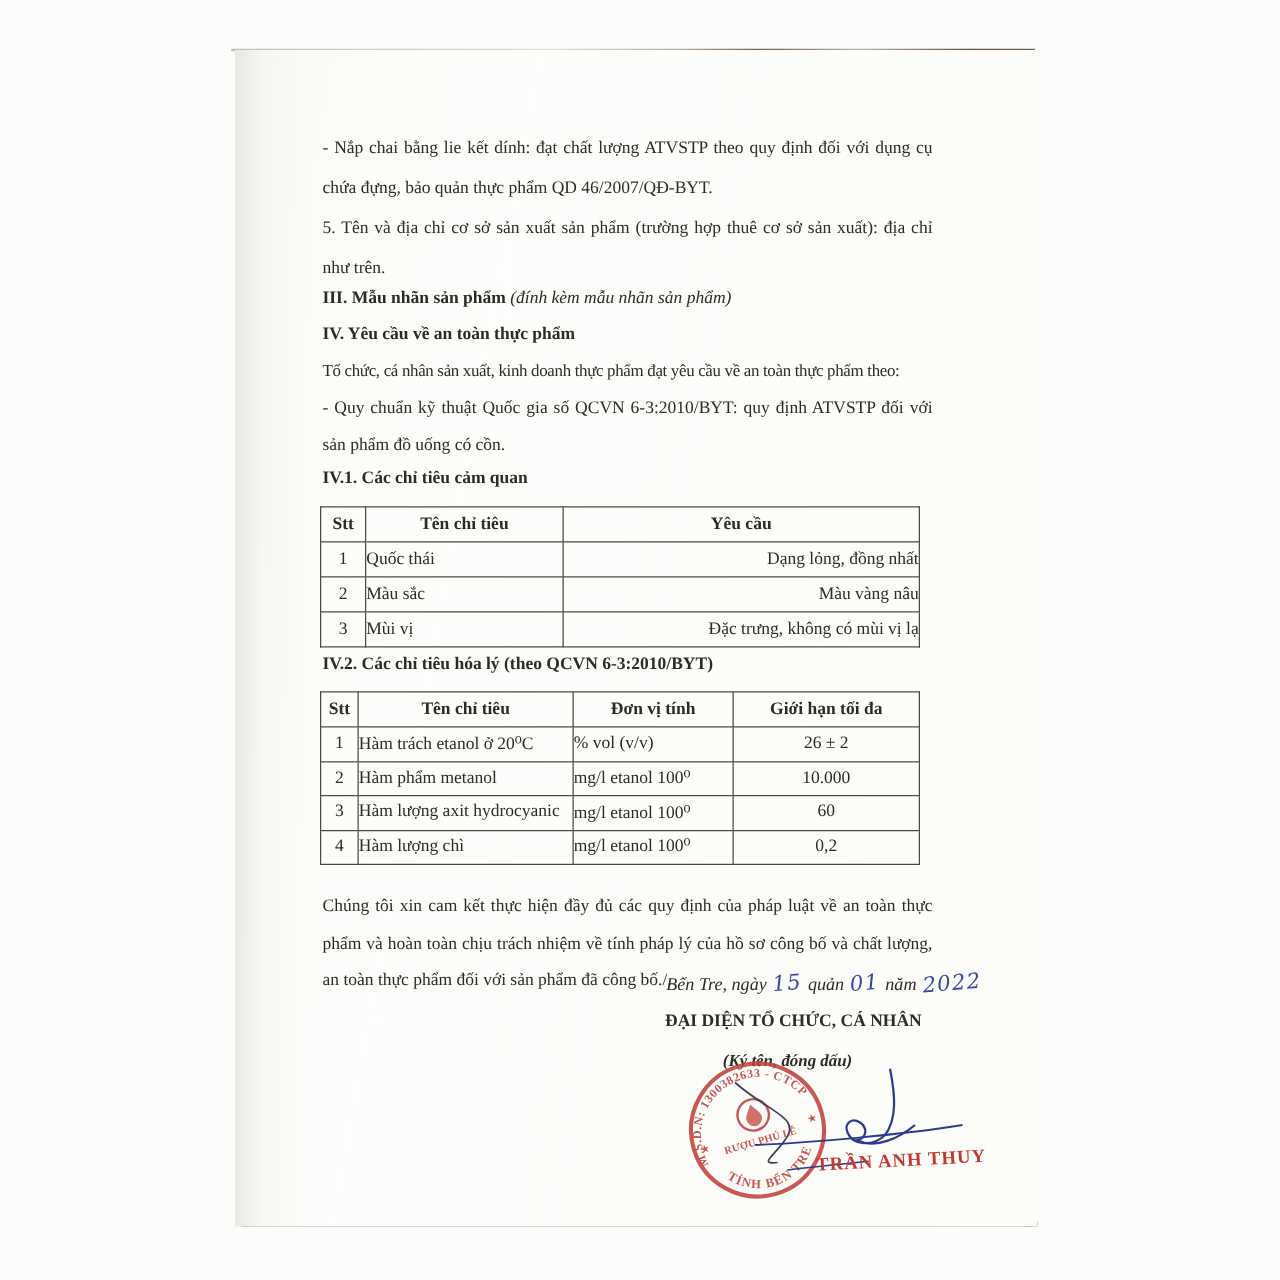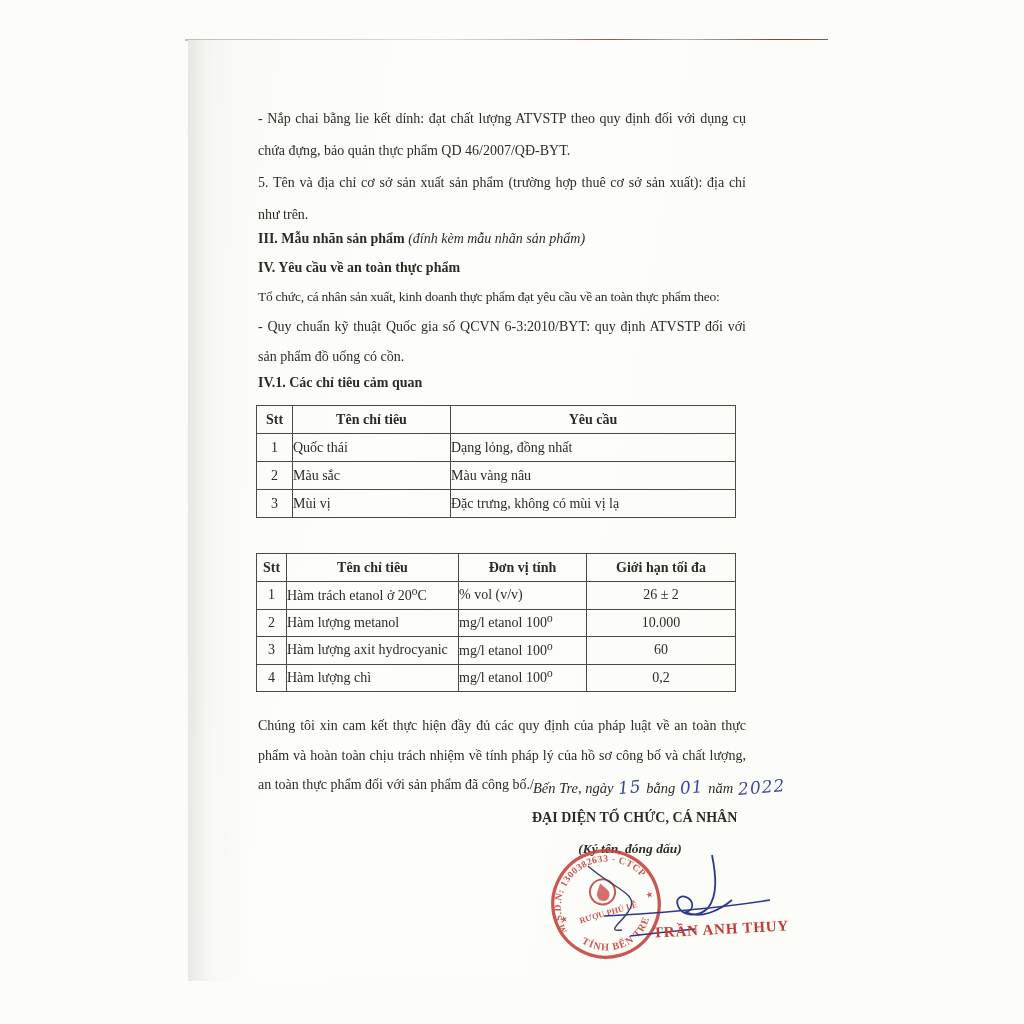--- a/index.html
+++ b/index.html
@@ -39,21 +39,21 @@
   .bold{font-weight:bold;}
   .it{font-style:italic;}
   .fit{font-size:13.5px;letter-spacing:-0.25px;}
 
   table.doc{position:absolute;left:68px;border-collapse:collapse;table-layout:fixed;
     width:479px;font-size:14px;color:#2e2b24;}
   table.doc th,table.doc td{border:1px solid #4d4a42;vertical-align:middle;padding:0;}
   table.doc th{font-weight:bold;text-align:center;margin-top:12px;}
   td.c{text-align:center;}
   td.pl{padding-left:12px;}
-  td.pl2{padding-left:14px;}
+  td.pl2{padding-left:14px;text-align:right;}
   .t1 th{height:27px;} .t1 td{height:27px;}
   .t2 th{height:27px;} .t2 td{height:26.5px;}
 
   .closing-date{position:absolute;left:345px;top:732px;white-space:nowrap;font-size:14.5px;line-height:30px;}
   .hand{font-family:"DejaVu Serif",serif;font-style:italic;color:#3a47a0;font-size:17px;
     display:inline-block;transform:rotate(-5deg);letter-spacing:1px;margin:0 1px;}
   .rep-title{position:absolute;left:344px;top:763px;width:200px;text-align:left;
     font-weight:bold;font-size:14px;line-height:30px;white-space:nowrap;}
   .sign-note{position:absolute;left:342px;top:795px;width:200px;text-align:center;
     font-style:italic;font-size:13.5px;line-height:28px;font-weight:bold;}
@@ -111,20 +111,21 @@
       <td class="pl2">Màu vàng nâu</td>
     </tr>
     <tr>
       <td class="c">3</td>
       <td class="pl">Mùi vị</td>
       <td class="pl2">Đặc trưng, không có mùi vị lạ</td>
     </tr>
   </tbody>
     </table>
 
+  <p class="blk nowrap bold" style="top:477px;line-height:30px">IV.2. Các chỉ tiêu hóa lý (theo QCVN 6-3:2010/BYT)</p>
 
   <table class="doc t2" style="top:513px">
     <colgroup>
         <col style="width:30px">
         <col style="width:172px">
         <col style="width:128px">
         <col style="width:149px">
       </colgroup>
     <tbody>
         <tr>
@@ -134,21 +135,21 @@
       <th>Giới hạn tối đa</th>
     </tr>
     <tr>
       <td class="c">1</td>
       <td class="pl">Hàm trách etanol ở 20⁰C</td>
       <td class="pl">% vol (v/v)</td>
       <td class="c">26 ± 2</td>
     </tr>
     <tr>
       <td class="c">2</td>
-      <td class="pl">Hàm lượng metanol</td>
+      <td class="pl">Hàm phẩm metanol</td>
       <td class="pl">mg/l etanol 100⁰</td>
       <td class="c">10.000</td>
     </tr>
     <tr>
       <td class="c">3</td>
       <td class="pl">Hàm lượng axit hydrocyanic</td>
       <td class="pl">mg/l etanol 100⁰</td>
       <td class="c">60</td>
     </tr>
     <tr>
@@ -158,21 +159,21 @@
       <td class="c">0,2</td>
     </tr>
   </tbody>
     </table>
 
   <p class="blk just" style="top:671px;line-height:29.5px">Chúng tôi xin cam kết thực hiện đầy đủ các quy định của pháp luật về an toàn thực phẩm và hoàn toàn chịu trách nhiệm về tính pháp lý của hồ sơ công bố và chất lượng, an toàn thực phẩm đối với sản phẩm đã công bố./.</p>
 
   <div class="closing-date">
     <span class="it">Bến Tre, ngày</span>
     <span class="hand">15</span>
-    <span class="it">bằng</span>
+    <span class="it">quản</span>
     <span class="hand">01</span>
     <span class="it">năm</span>
     <span class="hand">2022</span>
   </div>
 
   <div class="rep-title">ĐẠI DIỆN TỔ CHỨC, CÁ NHÂN</div>
   <div class="sign-note">(Ký tên, đóng dấu)</div>
 
   <svg class="stamp" viewBox="0 0 120 120">
     <circle cx="60" cy="60" r="55" fill="none" stroke="#c4423b" stroke-width="3.4"></circle>

